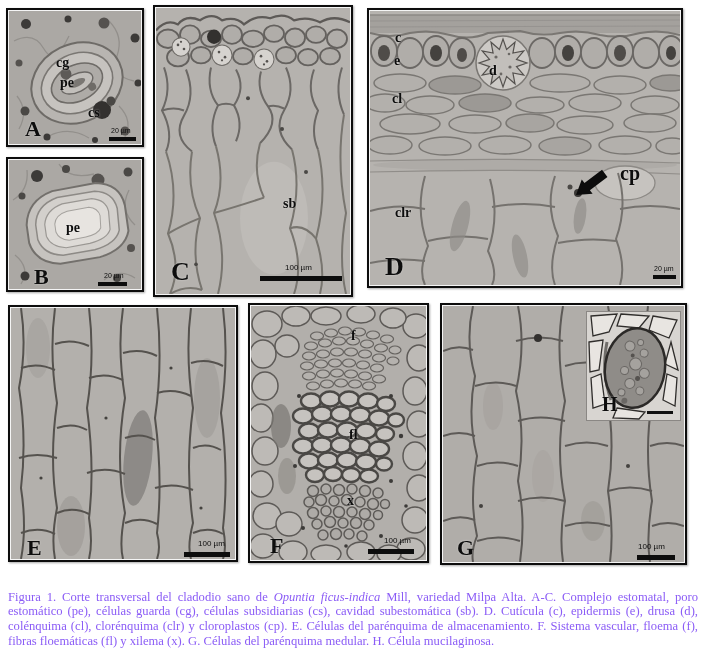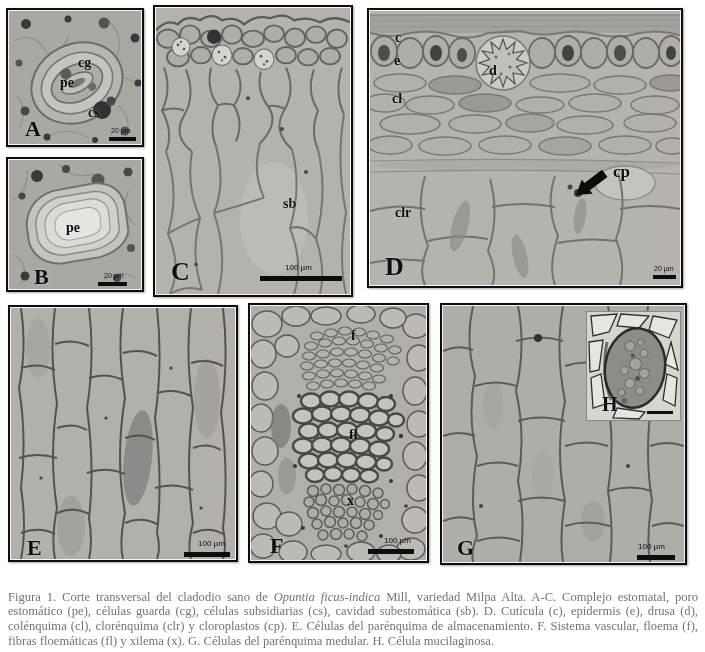--- a/index.html
+++ b/index.html
@@ -12,21 +12,21 @@
           text-shadow:0 0 2px rgba(255,255,255,.5);}
   .lbl{position:absolute;font-weight:bold;font-size:14px;line-height:1;color:#0d0d0d;
        text-shadow:0 0 2px rgba(255,255,255,.55);}
   .scale-txt{position:absolute;font-family:"Liberation Sans",sans-serif;font-size:8px;line-height:1;color:#0d0d0d;}
   .scale-txt.small{font-size:7px;}
   .scale-bar{position:absolute;background:#0d0d0d;}
   .inset{position:absolute;left:145px;top:7px;width:93px;height:108px;background:#d8d5d1;
          box-shadow:0 0 0 1px #8a8784;}
   .inset svg{position:absolute;inset:0;width:100%;height:100%;}
   .caption{position:absolute;left:8px;top:577px;width:690px;font-size:12.6px;line-height:1.18;
-           color:#737373;text-align:justify;}
+           color:#8b5cf6;text-align:justify;}
 </style>
 </head>
 <body>
 
 <div class="page">
 
   <div class="panel" style="left:6px;top:8px;width:138px;height:139px">
     <svg viewBox="0 0 132 133" preserveAspectRatio="none">
       <rect width="132" height="133" fill="#aba8a4"></rect>
       <g stroke="#8d8a86" stroke-width="1.3" fill="none" opacity="0.8">
@@ -53,21 +53,21 @@
         <ellipse rx="37" ry="29" fill="#c6c3bf" stroke="#7a7773" stroke-width="1.6"></ellipse>
         <ellipse rx="27" ry="18" fill="#aeaba7" stroke="#6e6b67" stroke-width="1.6"></ellipse>
         <ellipse rx="17" ry="9" fill="#c2bfbb" stroke="#6b6865" stroke-width="1.4"></ellipse>
         <ellipse rx="9" ry="3.5" fill="#7a7773"></ellipse>
         <circle cx="-6" cy="-13" r="5.5" fill="#5d5a57"></circle>
           <circle cx="12" cy="10" r="4" fill="#6e6b67"></circle>
       </g>
       <circle cx="93" cy="99" r="9" fill="#33312f"></circle>
         <circle cx="102" cy="90" r="4.5" fill="#4a4845"></circle>
     </svg>
-    <span class="lbl" style="left:70px;top:46px">cg</span>
+    <span class="lbl" style="left:48px;top:46px">cg</span>
     <span class="lbl" style="left:52px;top:66px">pe</span>
     <span class="lbl" style="left:80px;top:96px">cs</span>
     <span class="letter" style="left:17px;top:108px">A</span>
     <span class="scale-txt small" style="left:103px;top:117px">20 µm</span>
     <div class="scale-bar" style="left:101px;top:127px;width:27px;height:4px"></div>
   </div>
 
   <div class="panel" style="left:6px;top:157px;width:138px;height:135px">
     <svg viewBox="0 0 132 129" preserveAspectRatio="none">
       <rect width="132" height="129" fill="#aba8a4"></rect>
@@ -263,21 +263,21 @@
       <circle cx="208" cy="182" r="4" fill="#3a3836"></circle>
         <circle cx="200" cy="176" r="2.5" fill="#4a4845"></circle>
       <g transform="translate(206,184) rotate(-37)">
         <polygon points="0,0 14,-9 14,-4.5 36,-4.5 36,4.5 14,4.5 14,9" fill="#0c0c0c"></polygon>
       </g>
     </svg>
     <span class="lbl" style="left:26px;top:21px">c</span>
     <span class="lbl" style="left:25px;top:44px">e</span>
     <span class="lbl" style="left:120px;top:54px">d</span>
     <span class="lbl" style="left:23px;top:82px">cl</span>
-    <span class="lbl" style="left:244px;top:153px;font-size:17px">cp</span>
+    <span class="lbl" style="left:251px;top:153px;font-size:20px">cp</span>
     <span class="lbl" style="left:26px;top:196px">clr</span>
     <span class="letter" style="left:16px;top:244px;font-size:26px">D</span>
     <span class="scale-txt small" style="left:285px;top:255px">20 µm</span>
     <div class="scale-bar" style="left:284px;top:265px;width:23px;height:4px"></div>
   </div>
 
   <div class="panel" style="left:8px;top:305px;width:230px;height:257px">
     <svg viewBox="0 0 224 251" preserveAspectRatio="none">
       <rect width="224" height="251" fill="#b3b0ac"></rect>
       <g opacity=".55">

